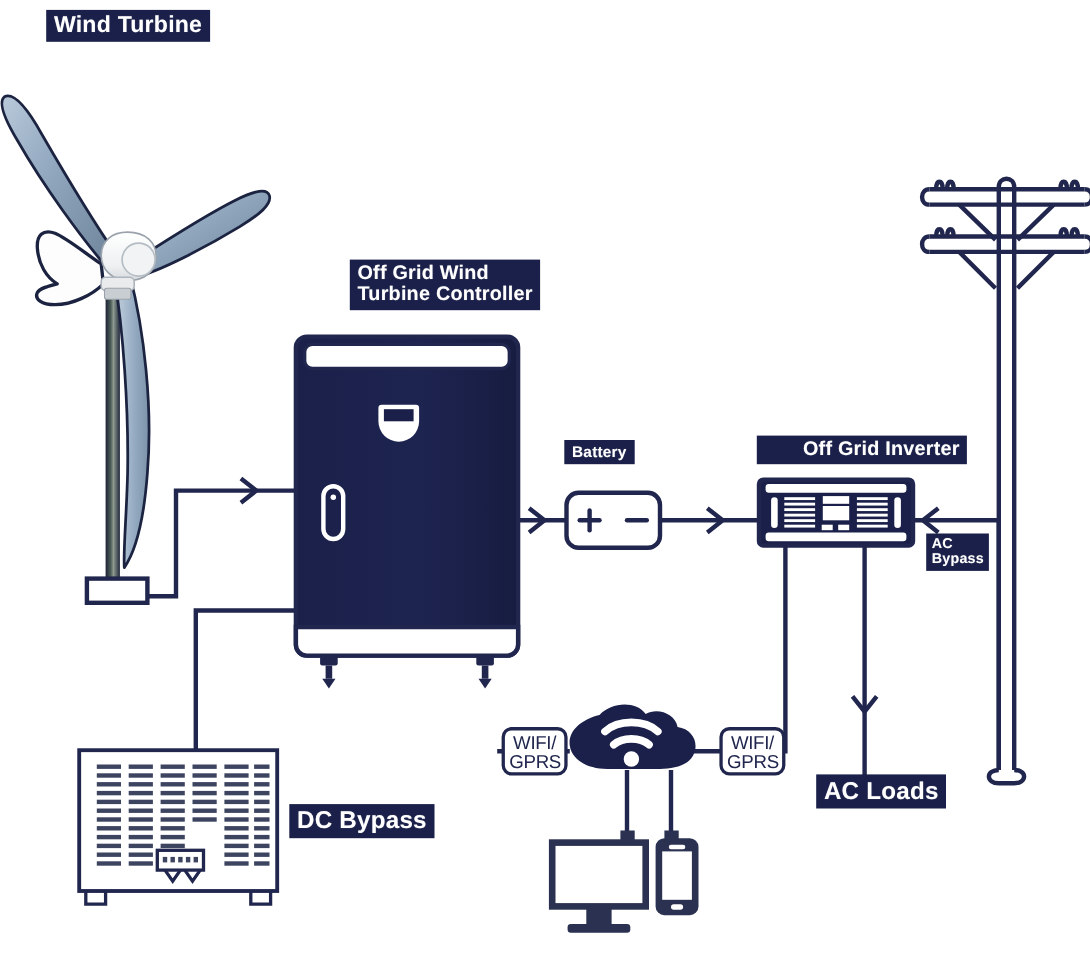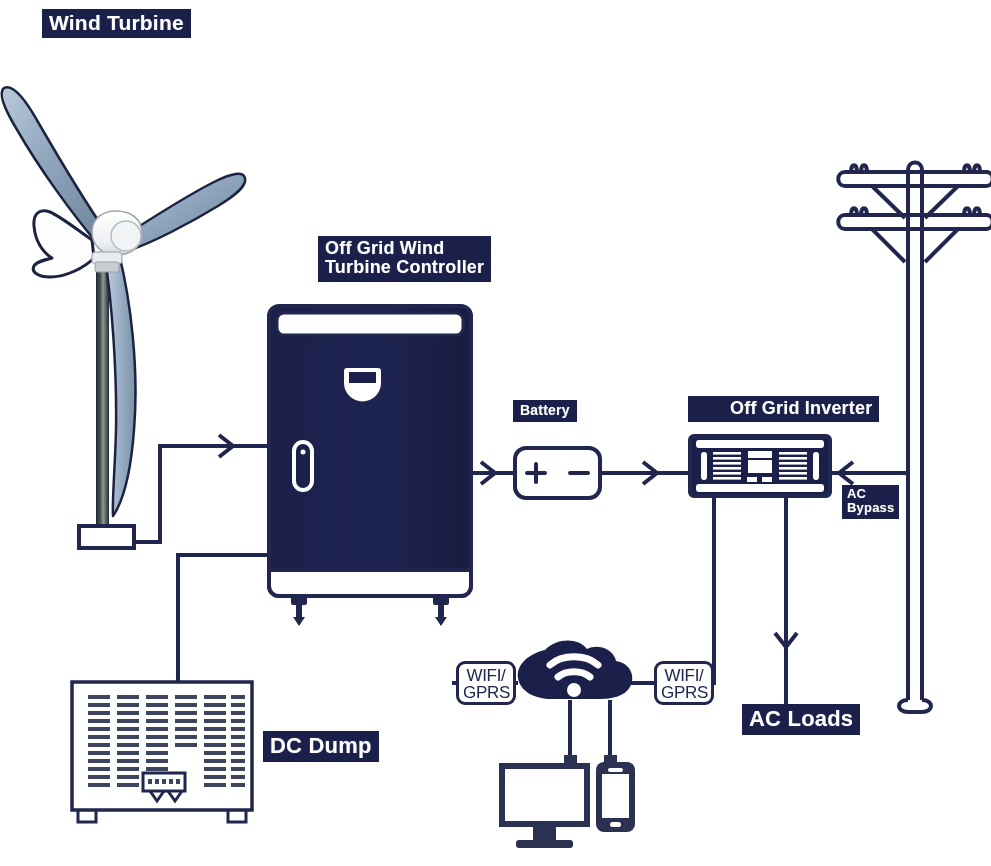--- a/index.html
+++ b/index.html
@@ -379,21 +379,21 @@
 
   </svg>
 
   <div class="label-box lbl-wind-turbine">Wind Turbine</div>
   <div class="label-box lbl-controller">Off Grid Wind
 Turbine Controller</div>
   <div class="label-box lbl-battery">Battery</div>
   <div class="label-box lbl-inverter">Off Grid Inverter</div>
   <div class="label-box lbl-acbypass">AC
 Bypass</div>
-  <div class="label-box lbl-dcloads">DC Dump</div>
+  <div class="label-box lbl-dcloads">DC Bypass</div>
   <div class="label-box lbl-acloads">AC Loads</div>
 
   <div class="wifi-tag wifi-left">WIFI/
 GPRS</div>
   <div class="wifi-tag wifi-right">WIFI/
 GPRS</div>
 
 </div>
 
 </body></html>

